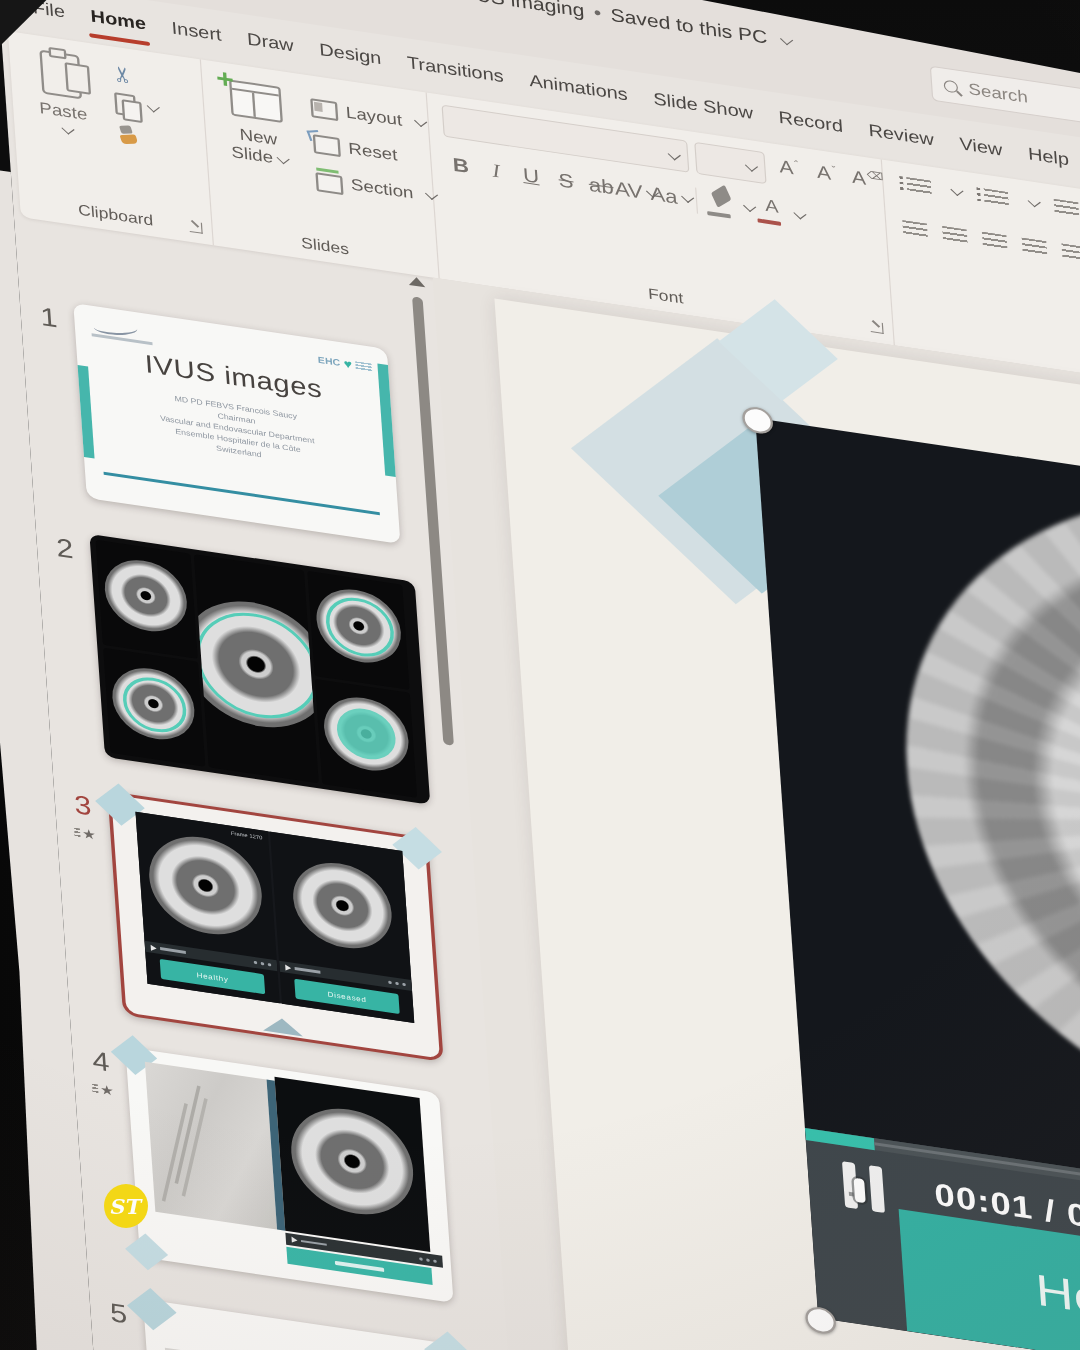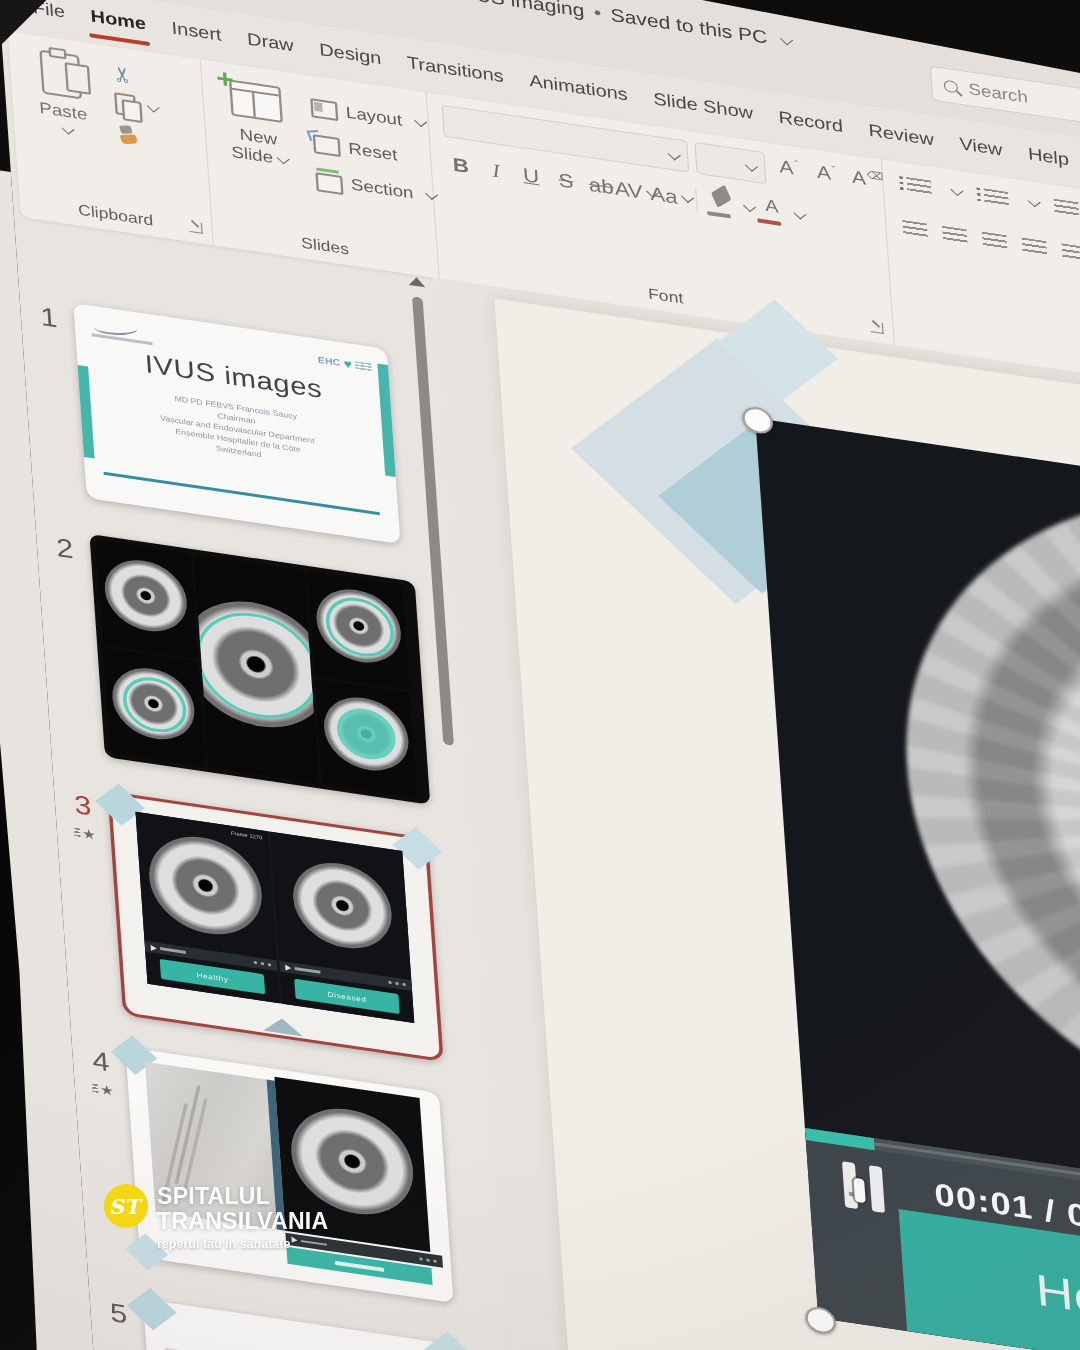--- a/index.html
+++ b/index.html
@@ -516,19 +516,14 @@
 
   <div class="bezel bezel-tr"></div>
   <div class="bezel bezel-tl"></div>
   <div class="bezel bezel-left"></div>
   <div class="grade"></div>
 
   <div class="wm">
     <div class="wm-logo">
         <span>ST</span>
       </div>
-    <div>
-      <div class="wm-name">SPITALUL</div>
-      <div class="wm-name">TRANSILVANIA</div>
-      <div class="wm-tag">reperul tău în sănătate</div>
-    </div>
   </div>
 </div>
 
 </body></html>

